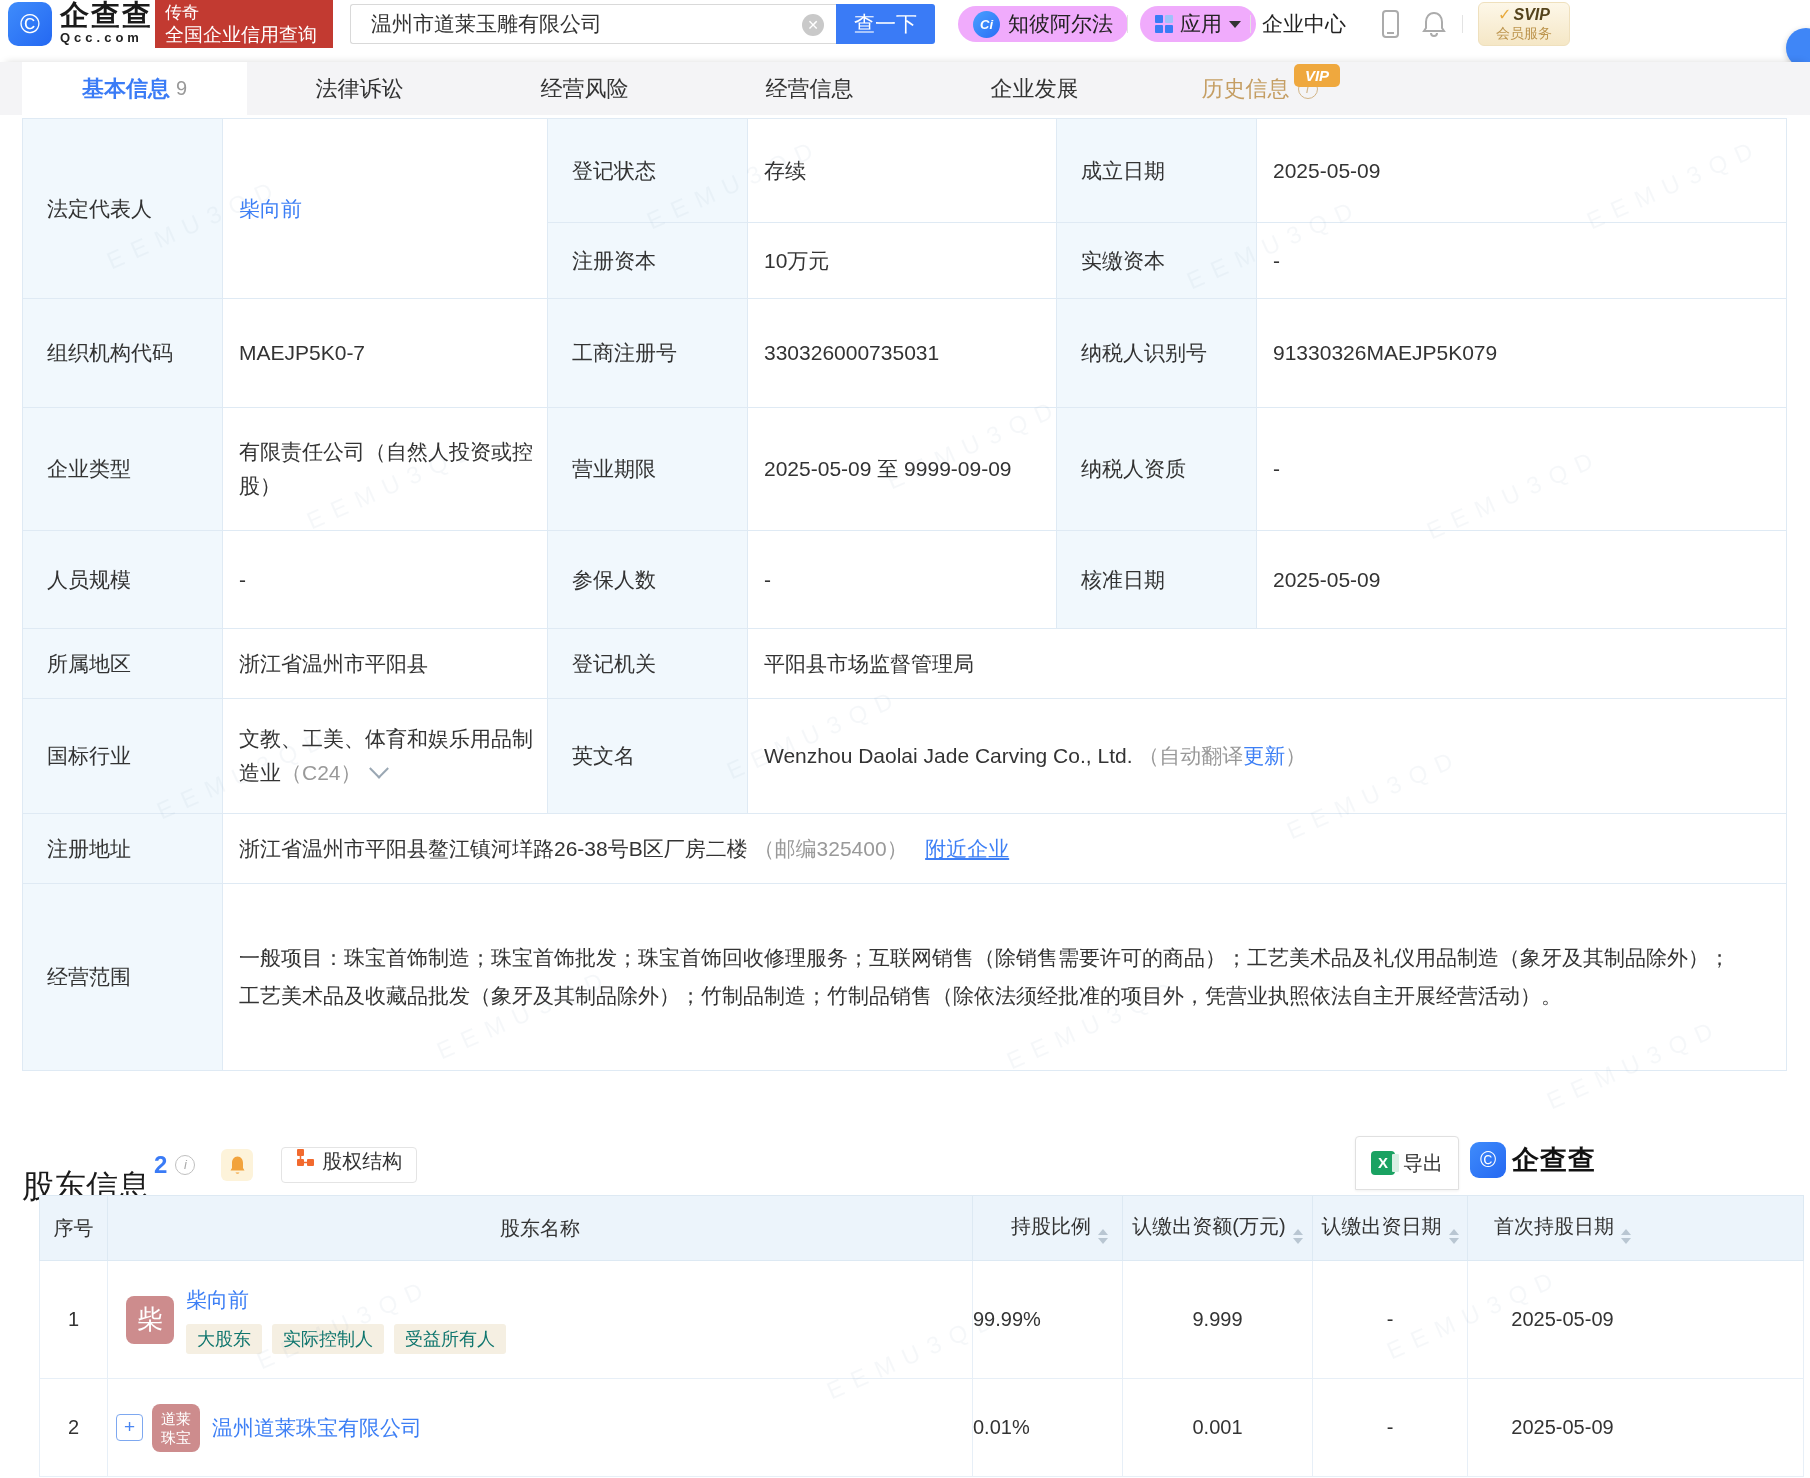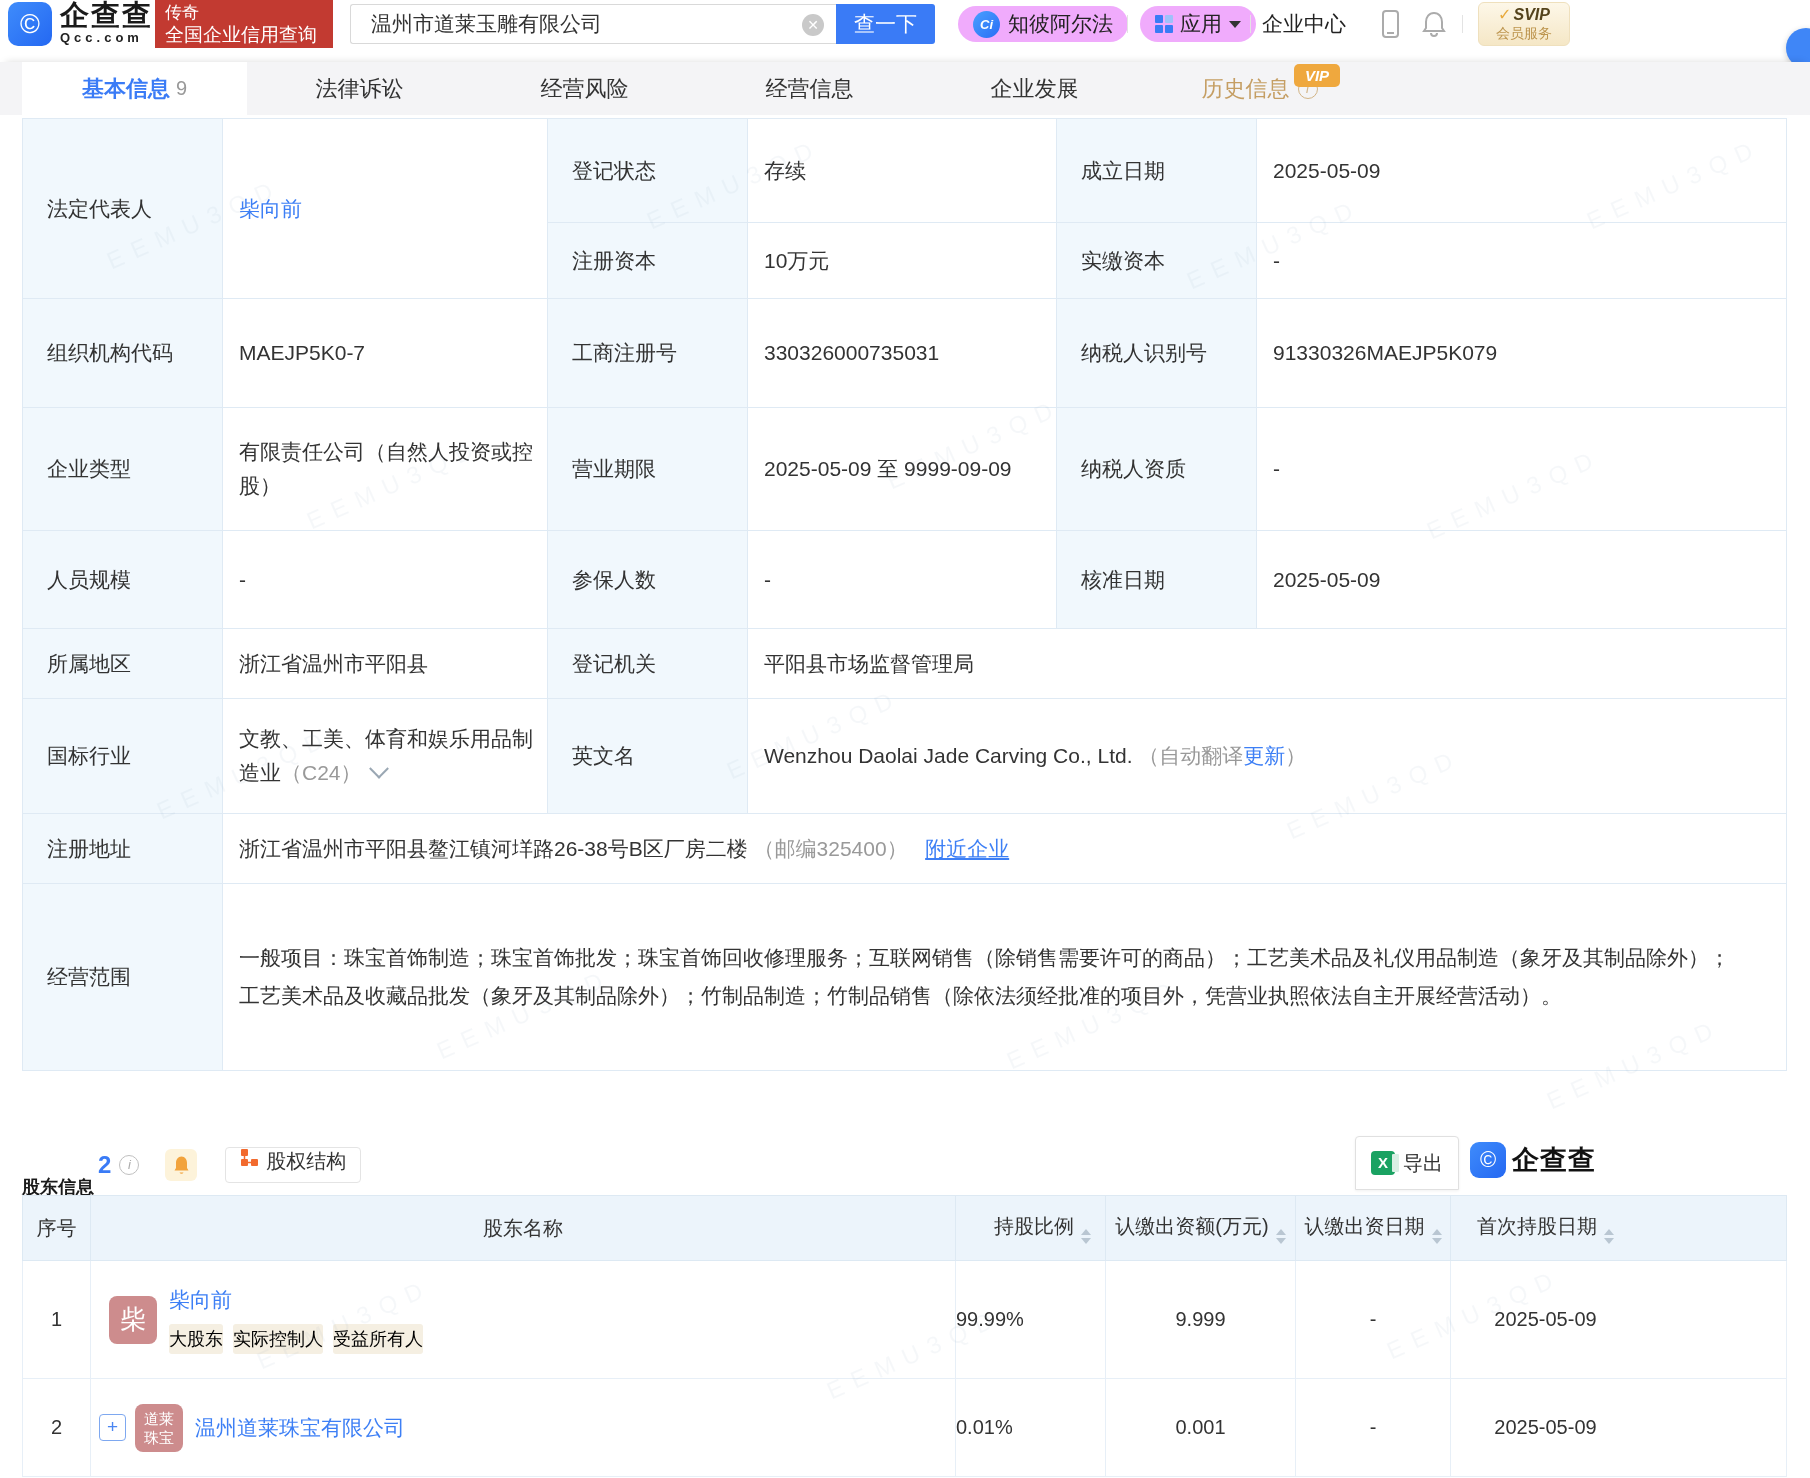--- a/index.html
+++ b/index.html
@@ -75,57 +75,57 @@
   a.lnk { color:#3d7ff5; text-decoration:none; cursor:pointer;}
   a.lnk.ul { text-decoration:underline;}
   .gray { color:#999; }
   .chev { display:inline-block; width:14px; height:14px; border-right:2.5px solid #9aa7b3;
     border-bottom:2.5px solid #9aa7b3; transform:rotate(45deg) translate(-3px,-3px);
     margin-left:10px; cursor:pointer;}
   .scope-cell { line-height:38px !important; padding:22px 46px 22px 16px !important;margin-left:48px;}
   
   .sh-head { position:absolute; left:22px; top:1140px; width:1764px; height:50px; display:flex;
     align-items:center;}
-  .sh-title { font-size:18px; font-weight:bold; color:#1a1a1a;margin-top:44px;}
+  .sh-title { font-size:32px; font-weight:normal; color:#1a1a1a;margin-top:44px;}
   .sh-cnt { font-size:24px; font-weight:bold; color:#3a7bf6; margin-left:4px;}
   .bell-badge { width:32px; height:32px; background:#fdf3da; border-radius:6px; margin-left:26px;
     display:flex; align-items:center; justify-content:center; cursor:pointer;}
   .eq-btn { height:36px; border:1px solid #e4e4e4; border-radius:4px; background:#fff; margin-left:28px;
     display:flex; align-items:flex-start; padding:0 14px; font-size:20px; color:#333; cursor:pointer;}
   .exp-btn { position:absolute; left:1333px; top:-4px; width:104px; height:54px; border:1px solid #e0e0e0;
     border-radius:4px 4px 0 0; background:#fff; display:flex; align-items:center; justify-content:center;
     font-size:20px; color:#333; cursor:pointer; box-shadow:0 1px 3px rgba(0,0,0,.06);}
   .xls-ic { width:24px; height:24px; background:#1aa262; border-radius:4px; color:#fff; font-size:15px;
     font-weight:bold; text-align:center; line-height:24px; margin-right:8px; position:relative;}
   .xls-ic:after { content:""; position:absolute; right:-4px; top:3px; width:7px; height:18px;
     background:#d9efe4; border-radius:1px;}
   .qcc-mini { position:absolute; left:1448px; top:2px; display:flex; align-items:center;}
   .qcc-mini .ic { width:36px; height:36px; border-radius:9px; background:linear-gradient(135deg,#3f8cfb,#2468f2);
     color:#fff; font-size:22px; display:flex; align-items:center; justify-content:center; margin-right:6px;}
   .qcc-mini .tx { font-size:27px; font-weight:bold; color:#111; letter-spacing:1px;}
-  .stable { position:absolute; left:22px; top:1195px; width:1764px;}
+  .stable { position:absolute; left:39px; top:1195px; width:1764px;}
   .stable td { border:1px solid #e7eff7; font-size:20px; color:#333; vertical-align:middle; background:#fff;}
   .stable td.hd { background:#ecf4fb; border-color:#dde9f3; height:65px; text-align:center; cursor:pointer;}
   .stable td.c { text-align:center;}
   .stable td.r { text-align:left; padding-right:18px;}
   .stable td.lastcol { padding-right:146px; }
   .sort { display:inline-flex; flex-direction:column; margin-left:7px; vertical-align:-2px; gap:3px;}
   .sort i { width:0; height:0; border-left:5px solid transparent; border-right:5px solid transparent;}
   .sort .up { border-bottom:6px solid #b9c6d2;}
   .sort .dn { border-top:6px solid #b9c6d2;}
   .namecell { display:flex; align-items:center; padding-left:18px;}
   .avatar { width:48px; height:48px; border-radius:8px; background:#cd8c8d; color:#fff; flex:0 0 48px;
     display:flex; align-items:center; justify-content:center; cursor:pointer;}
   .avatar.big { font-size:26px;}
   .avatar.two { font-size:15px; line-height:19px; text-align:center; word-break:break-all; padding:2px;}
   .plus-btn { width:27px; height:27px; border:1.5px solid #7ea8f0; border-radius:4px; color:#4a86f2;
     font-size:19px; line-height:24px; text-align:center; margin-right:9px; cursor:pointer; flex:0 0 27px;
     background:#fff;}
   .tags { display:flex; gap:10px; margin-top:10px;}
-  .tag { background:#f5efe2; color:#000000; font-size:18px; padding:3px 0; border-radius:3px;}
+  .tag { background:#f5efe2; color:#0f766e; font-size:18px; padding:3px 11px; border-radius:3px;}
   .sname { font-size:21px;}
   
   .wm { position:absolute; font-size:24px; letter-spacing:10px; color:#6d8cab; opacity:.06;
     transform:rotate(-24deg); white-space:nowrap; pointer-events:none;}
 </style>
 </head>
 <body>
 
 <div class="hdr">
   <div class="logo-ico">©</div>

